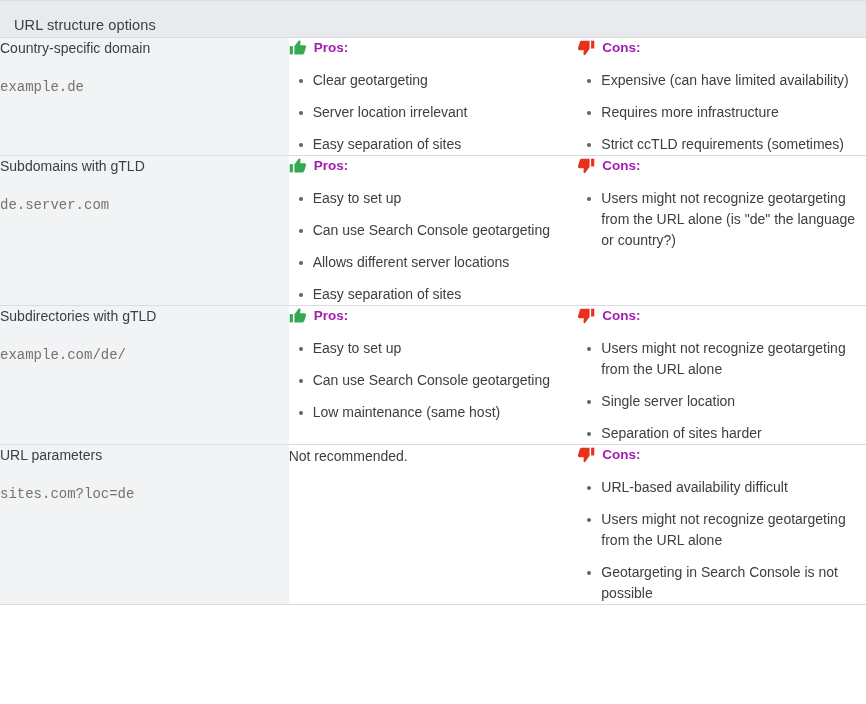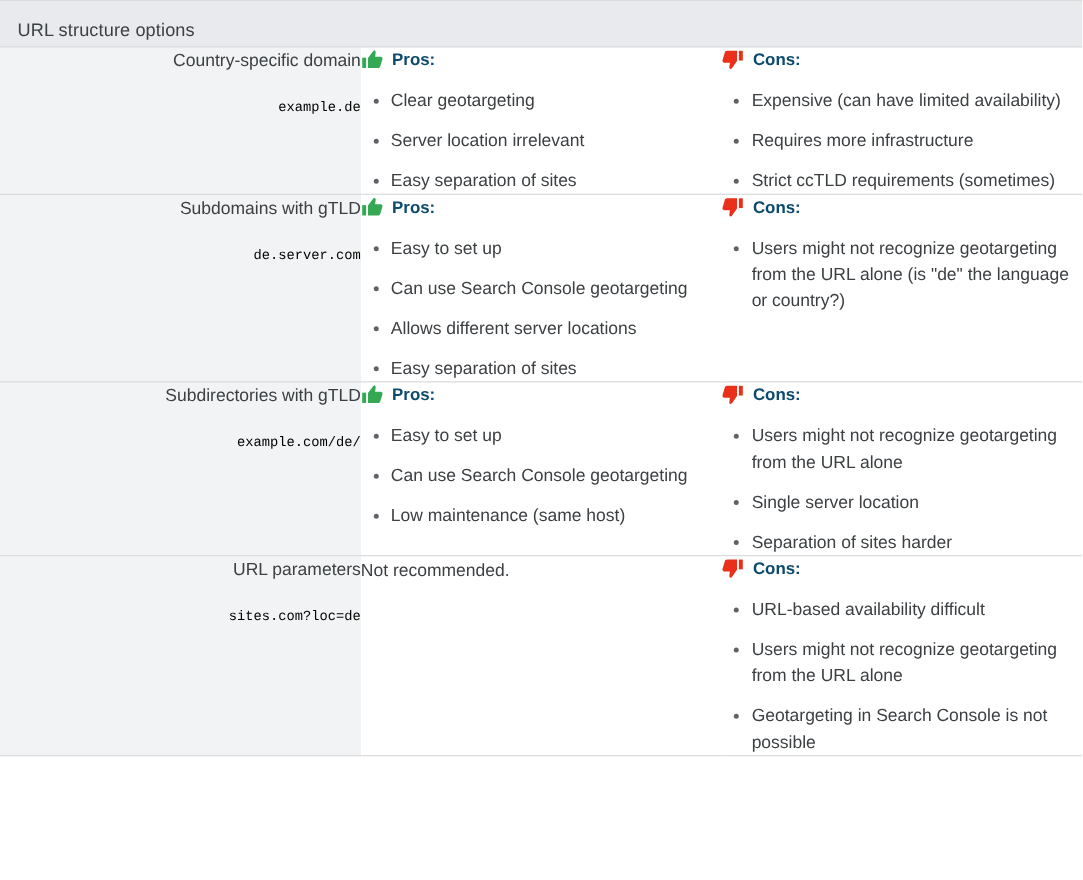--- a/index.html
+++ b/index.html
@@ -42,21 +42,20 @@
   table.url-table td {
     vertical-align: top;
     border-bottom: 1px solid #dadce0;
     padding: 0;
   }
 
   td.opt-cell {
     width: 220px;
     background: #f1f3f4;
     padding: 14px 14px 18px 14px;
-    text-align: right;
   }
   td.pros-cell {
     width: 310px;
     background: #ffffff;
     padding: 14px 12px 18px 14px;
   }
   td.cons-cell {
     width: 336px;
     background: #ffffff;
     padding: 14px 22px 18px 12px;
@@ -64,37 +63,37 @@
 
   .opt-title {
     font-size: 14px;
     color: #3c4043;
     line-height: 20px;
     font-weight: 400;
   }
   .opt-url {
     margin-top: 20px;
     font-family: "Liberation Mono", "DejaVu Sans Mono", monospace;
-    font-size: 11px;
-    color: #000000;
+    font-size: 14px;
+    color: #737373;
     line-height: 18px;
     letter-spacing: 0px;
   }
 
   .pc-head {
     display: flex;
     align-items: center;
     gap: 7px;
     margin: 0 0 2px 0;
     height: 20px;
   }
   .pc-head .label {
     font-size: 13.5px;
     font-weight: bold;
-    color: #0c4a6e;
+    color: #a21caf;
     line-height: 1;
   }
   .icon {
     display: inline-block;
     width: 18px;
     height: 18px;
     flex: 0 0 18px;
     line-height: 0;
   }
 

